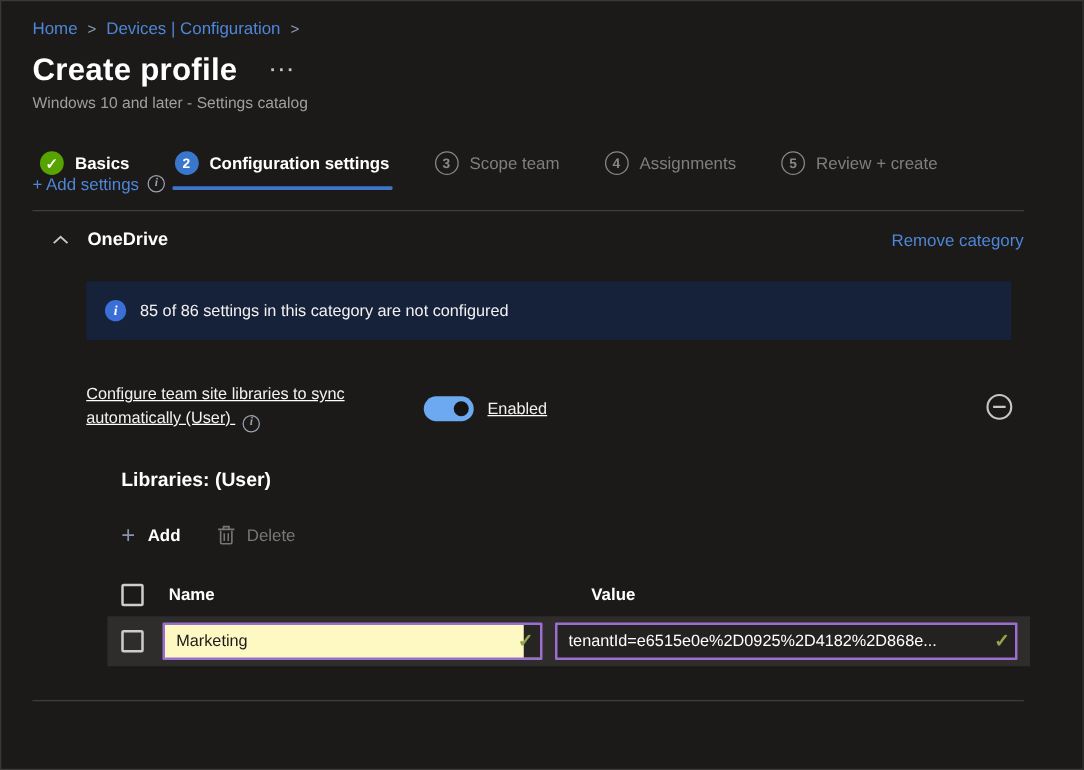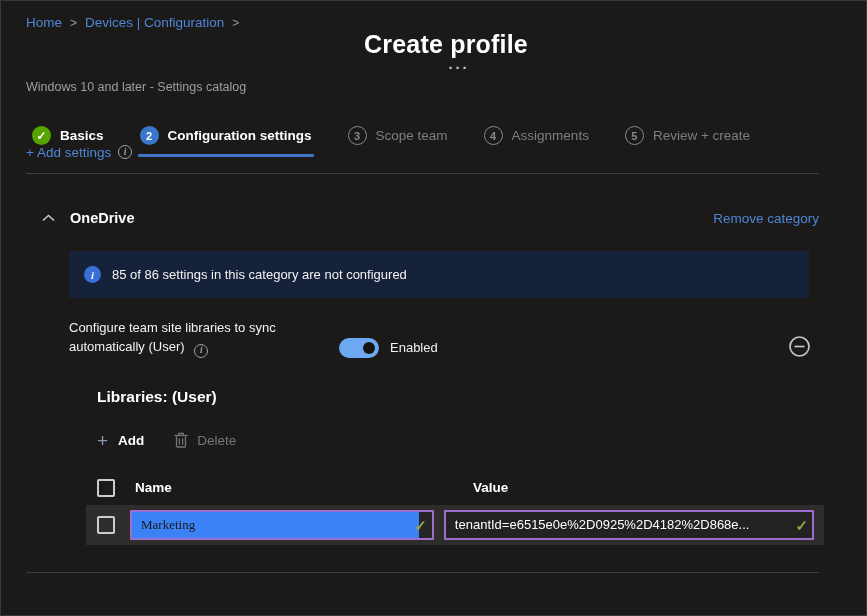--- a/index.html
+++ b/index.html
@@ -12,21 +12,21 @@
     color:#ffffff;
     padding:14px 0 0 25px;
     overflow:hidden;
     position:relative;
   }
   
   .breadcrumb { font-size:13.5px; display:flex; align-items:center; gap:8px; }
   .breadcrumb a { color:#4e86d8; text-decoration:none; cursor:pointer; }
   .breadcrumb .sep { color:#8f9bb0; font-size:12px; }
   
-  .title-row { display:flex; align-items:center;flex-direction:column; }
+  .title-row { margin-top:12px; display:flex; align-items:center; }
   .page-title { font-size:25px; font-weight:700; letter-spacing:.2px; }
   .more-dots { color:#c8c6c4; font-size:15px; font-weight:700; margin-left:26px; letter-spacing:2px; }
   .subtitle { margin-top:4px; color:#a19f9d; font-size:12.5px; }
   
   .steps { margin-top:32px; margin-left:6px; display:flex; align-items:center; }
   .step { display:flex; align-items:center; gap:9px; margin-right:36px; position:relative; }
   .step-circle {
     width:19px; height:19px; border-radius:50%;
     display:flex; align-items:center; justify-content:center;
     font-size:11px; font-weight:700; flex:none;
@@ -43,37 +43,37 @@
   
   .add-settings { display:flex; align-items:flex-start; gap:7px; font-size:13.5px; color:#4e86d8; cursor:pointer; width:max-content; }
   .info-outline {
     width:14px; height:14px; border-radius:50%; border:1px solid #9aa2b0;
     color:#9aa2b0; font-size:9.5px; font-weight:700; font-style:italic;
     display:flex; align-items:center; justify-content:center; font-family:"Liberation Serif", serif;
   }
   .content { width:793px; }
   .divider { height:1px; background:#3f3e3d; margin-top:13px; }
   
-  .cat-row { margin-top:30px; display:flex; align-items:center; padding-left:14px; height:28px; }
+  .cat-row { margin-top:9px; display:flex; align-items:center; padding-left:14px; height:28px; }
   .chev-btn { background:none; border:none; cursor:pointer; padding:2px; display:flex; }
   .cat-title { font-size:14.5px; font-weight:600; margin-left:13px; }
   .cat-remove { margin-left:auto; color:#4e86d8; font-size:13.5px; text-decoration:none; cursor:pointer; }
   
   .banner {
     margin-left:43px; margin-top:19px; width:740px; height:47px;
     background:#16213a; display:flex; align-items:center; padding:0 15px; gap:11px;
   }
   .banner-icon {
     width:17px; height:17px; border-radius:50%; background:#3a6fd8; color:#fff;
     font-size:11px; font-weight:700; font-family:"Liberation Serif", serif; font-style:italic;
     display:flex; align-items:center; justify-content:center; flex:none;
   }
   .banner-text { font-size:13px; color:#f3f2f1; }
   
-  .setting-row { margin-left:43px; margin-top:21px; display:flex; align-items:flex-end; width:760px; }
+  .setting-row { margin-left:43px; margin-top:34px; display:flex; align-items:center; width:760px;text-decoration:underline; }
   .setting-label { width:262px; font-size:13px; line-height:1.45; color:#f3f2f1; }
   .setting-label .info-outline { display:inline-flex; vertical-align:-2px; margin-left:6px; }
   .toggle-wrap { display:flex; align-items:center; gap:11px; margin-left:8px; margin-top:2px; }
   .toggle {
     width:40px; height:20px; border-radius:10px; background:#6ca9f0;
     position:relative; cursor:pointer; flex:none;
   }
   .toggle .knob {
     position:absolute; right:4px; top:4px; width:12px; height:12px; border-radius:50%;
     background:#151413;
@@ -103,21 +103,21 @@
     margin-top:8px; margin-left:-11px; padding:5px 10px 5px 11px;
     background:#2e2d2c; display:flex; align-items:center; width:738px;
   }
   .field { position:relative; height:30px; }
   .field-name { width:330px; }
   .field-value { width:402px; margin-left:10px; }
   .field input {
     width:100%; height:100%; border:2px solid #9a6fce; border-radius:1px;
     font-family:"Liberation Sans", sans-serif; font-size:13px; outline:none; padding:0 9px;
   }
-  .field-name input { background:#3b82f6; color:#1b1a19; padding-right:30px;font-family:Liberation Serif, serif; }
+  .field-name input { background:#fef9c3; color:#1b1a19; padding-right:30px; }
   .field-value input { background:#242220; color:#ffffff; padding-right:24px; }
   .name-endbar {
     position:absolute; top:2px; bottom:2px; right:2px; width:13px; background:#262524;
   }
   .check-mark {
     position:absolute; top:50%; transform:translateY(-50%);
     color:#93a748; font-size:15px; font-weight:700; line-height:1;
   }
   .check-name { right:7px; }
   .check-value { right:6px; }

